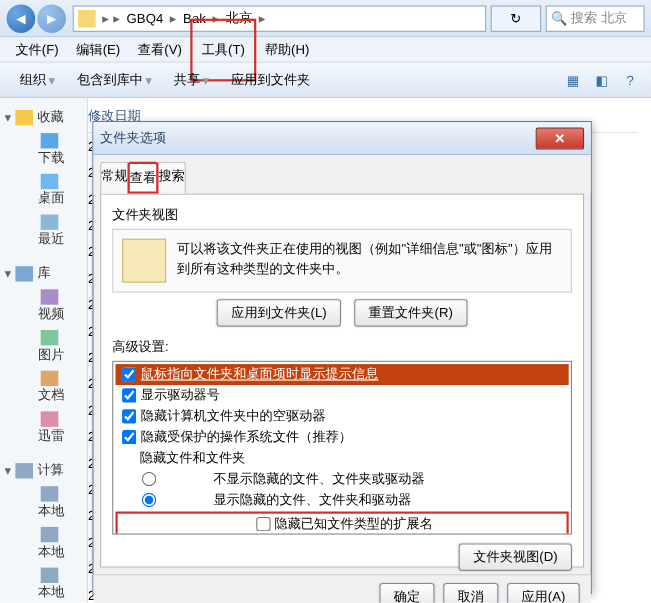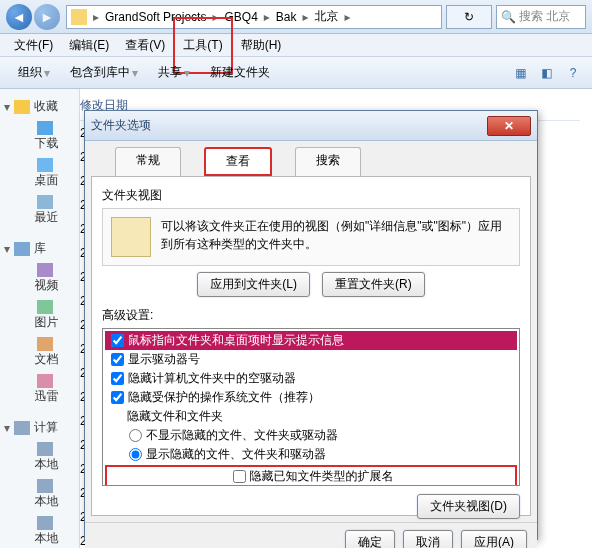--- a/index.html
+++ b/index.html
@@ -52,54 +52,53 @@
 .col-head { color: #3a5a8a; padding-bottom: 6px; border-bottom: 1px solid #e0e6ee; }
 .date-list div { padding: 5px 0; }
 
 
 .dialog { position: absolute; left: 84px; top: 110px; width: 454px; height: 430px; background: #f0f0f0; border: 1px solid #5a7aa0; box-shadow: 2px 2px 8px rgba(0,0,0,.3); }
 .dlg-title { height: 30px; background: linear-gradient(#eef4fb,#d0def0); display: flex; align-items: center; padding: 0 6px; border-bottom: 1px solid #a9bfd6; }
 .dlg-title-text { flex: 1; color: #2a4668; }
 .dlg-close { width: 44px; height: 20px; background: linear-gradient(#e67a6a,#c73a2a); border: 1px solid #8a2a1e; border-radius: 2px; display: flex; align-items: center; justify-content: center; color: #fff; font-weight: bold; }
 
 .tabs { display: flex; padding: 6px 6px 0; background: #f0f0f0; }
-.tab { padding: 4px 20px; background: #f8f8f8; border: 1px solid #b8b8b8; border-bottom: none; margin-right: -1px; border-radius: 3px 3px 0 0; margin-left: 24px; }
+.tab { padding: 4px 0; background: #f8f8f8; border: 1px solid #b8b8b8; border-bottom: none; margin-right: -1px; border-radius: 3px 3px 0 0; }
 .tab.active { background: #fff; position: relative; z-index: 2; }
 .tab.hl { border: 2px solid #d92b2b; }
 .tab-body { margin: 0 6px 6px; background: #fff; border: 1px solid #b8b8b8; padding: 10px; height: 340px; }
 
 .section-label { margin-bottom: 4px; }
 .view-box { display: flex; align-items: flex-start; border: 1px solid #d0d0d0; padding: 8px; background: #fafafa; margin-bottom: 4px; }
 .view-icon { width: 40px; height: 40px; background: #f7e8b8; border: 1px solid #c8b878; margin-right: 10px; flex-shrink: 0; }
 .view-text { line-height: 1.5; }
 .btn-row { display: flex; justify-content: center; gap: 12px; margin: 6px 0 10px; }
 .win-btn { padding: 3px 12px; background: linear-gradient(#fdfdfd,#e6e6e6); border: 1px solid #888; border-radius: 3px; box-shadow: 0 0 2px rgba(90,150,220,.4); }
 
 .adv-label { margin-bottom: 4px; }
 .adv-list { border: 1px solid #888; background: #fff; height: 158px; overflow: hidden; padding: 2px; }
 .adv-item { display: flex; align-items: center; padding: 1px 2px; white-space: nowrap; }
-.adv-item.sel { background: #be185d; color: #fff; }
+.adv-item.sel { background: #c2410c; color: #fff; text-decoration: underline; }
 .adv-item input[type=checkbox], .adv-item input[type=radio] { margin-right: 4px; margin-left: 4px; }
-.adv-item.indent { padding-left: 20px; }
+.adv-item.indent { padding-left: 20px; gap: 48px; }
 .adv-item.hl-box { border: 2px solid #d92b2b; margin: 1px 0; justify-content: center; }
 
 .restore-row { display: flex; justify-content: flex-end; margin-top: 8px; }
 
 .dlg-footer { height: 40px; display: flex; justify-content: flex-end; align-items: center; gap: 8px; padding: 0 10px; background: #f0f0f0; border-top: 1px solid #d0d0d0; }
 </style>
 </head>
 <body>
 
 <div class="addr-bar">
   <div class="nav-btn">◄</div>
   <div class="nav-btn" style="opacity:.6">►</div>
   <div class="path-box">
     <span class="path-icon"></span>
     <span class="path-sep">▸</span>
-    <span class="path-seg">GrandSoft Projects</span>
       <span class="path-sep">▸</span>
     <span class="path-seg">GBQ4</span>
       <span class="path-sep">▸</span>
     <span class="path-seg">Bak</span>
       <span class="path-sep">▸</span>
     <span class="path-seg">北京</span>
       <span class="path-sep">▸</span>
   </div>
   <div class="refresh-box">↻</div>
   <div class="search-box">
@@ -123,21 +122,21 @@
     </span>
   <span class="tool-item">
       <span>包含到库中</span>
       <span class="tool-sep">▾</span>
     </span>
   <span class="tool-item">
       <span>共享</span>
       <span class="tool-sep">▾</span>
     </span>
   <span class="tool-item">
-      <span>新建文件夹</span>
+      <span>应用到文件夹</span>
     </span>
   <div class="tool-right">
     <span class="tool-icon">▦</span>
     <span class="tool-icon">◧</span>
     <span class="tool-icon">?</span>
   </div>
 </div>
 
 <div class="main-area">
   <div class="sidebar">

